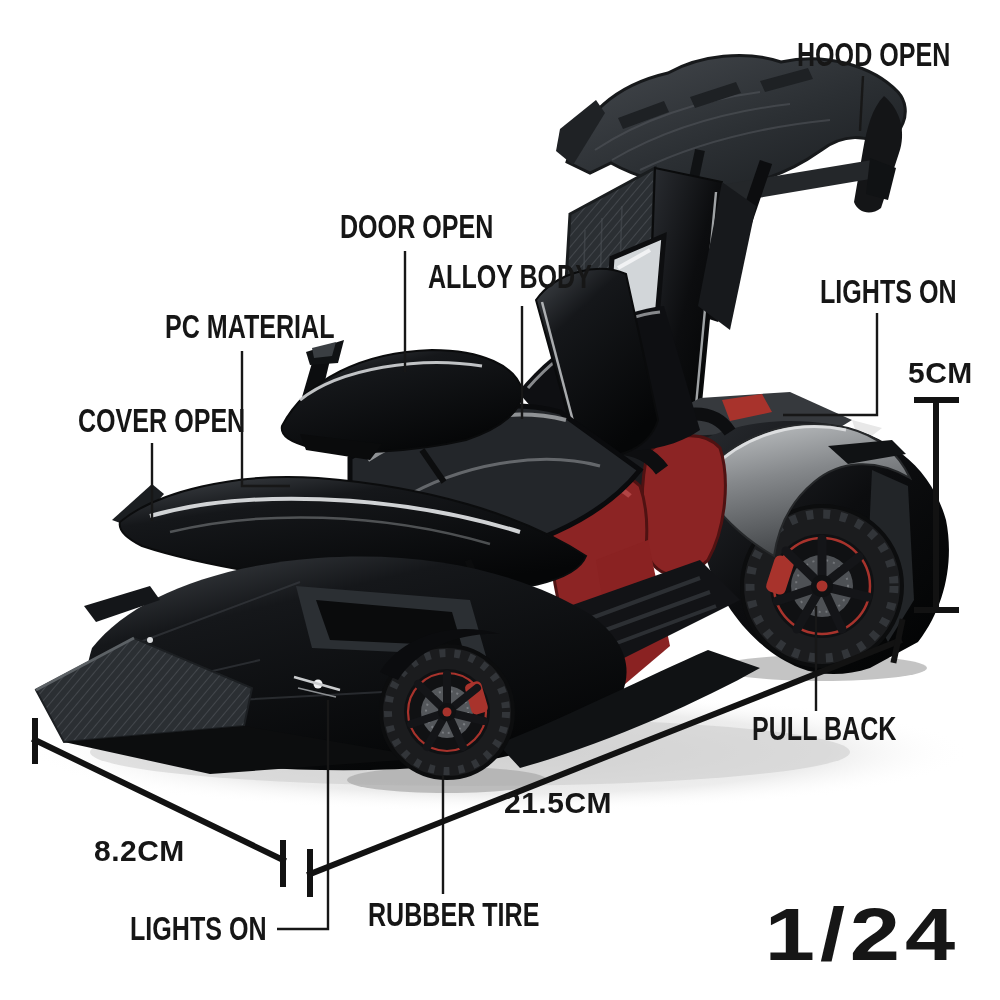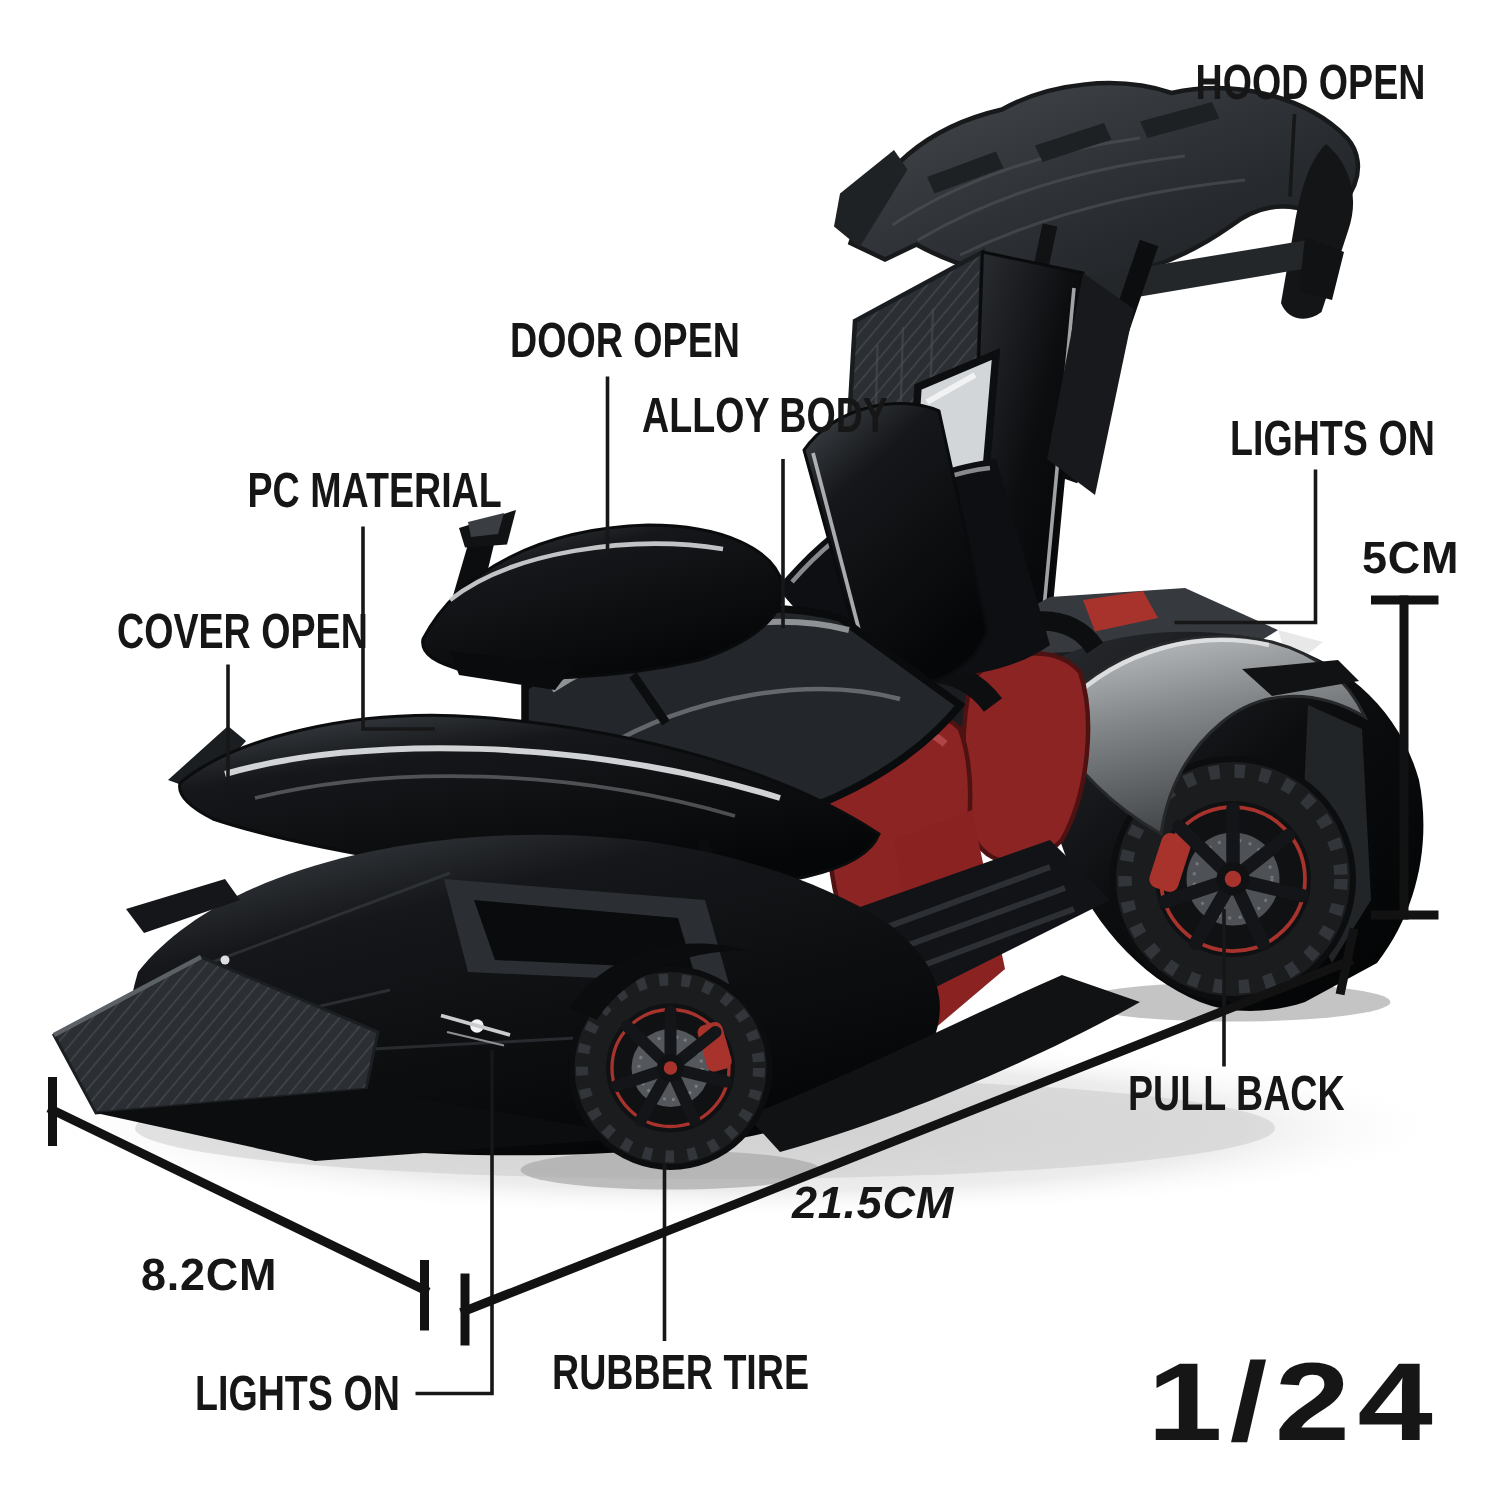--- a/index.html
+++ b/index.html
@@ -38,21 +38,21 @@
   #lbl-hood-open{left:797px;top:38px;}
   #lbl-door-open{left:340px;top:210px;}
   #lbl-alloy-body{left:428px;top:260px;}
   #lbl-pc-material{left:165px;top:310px;}
   #lbl-cover-open{left:78px;top:404px;}
   #lbl-lights-on-rear{left:820px;top:275px;}
   #lbl-pull-back{left:752px;top:712px;}
   #lbl-rubber-tire{left:368px;top:898px;}
   #lbl-lights-on-front{left:130px;top:912px;}
   #lbl-dim-height{left:908px;top:358px;}
-  #lbl-dim-length{left:528px;top:788px;font-style:italic;}
+  #lbl-dim-length{left:504px;top:788px;}
   #lbl-dim-width{left:94px;top:836px;}
 </style>
 </head>
 <body>
 
 <div id="stage">
 
   <svg id="car-layer" viewBox="0 0 1000 1000" xmlns="http://www.w3.org/2000/svg">
     <defs>
       <linearGradient id="gBody" x1="0" y1="0" x2="0.6" y2="1">

